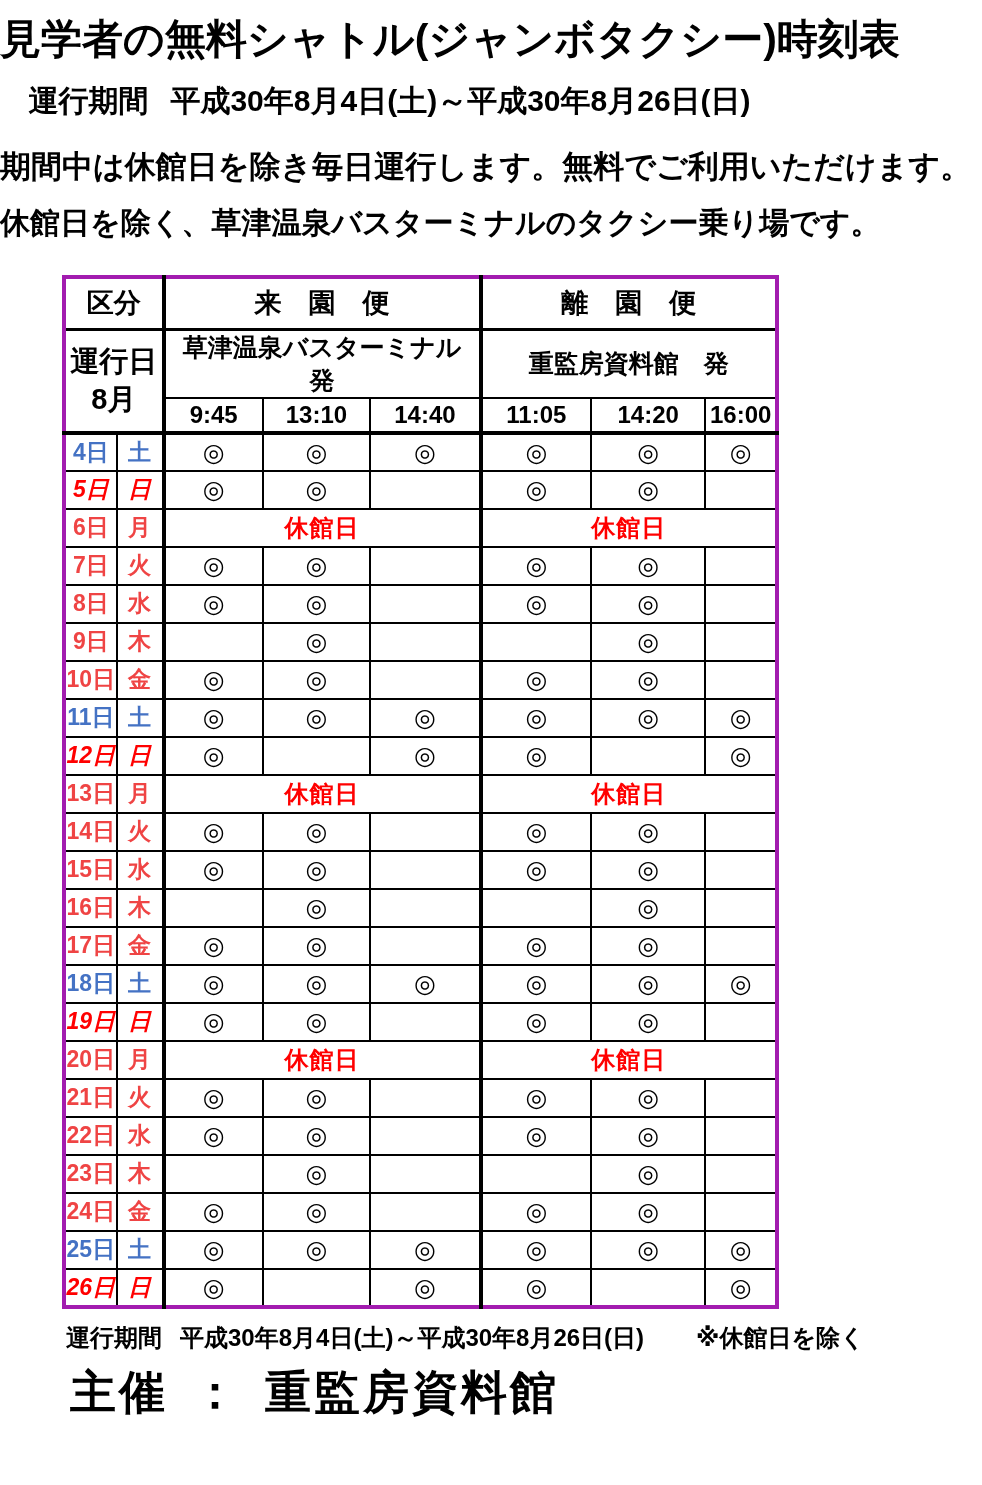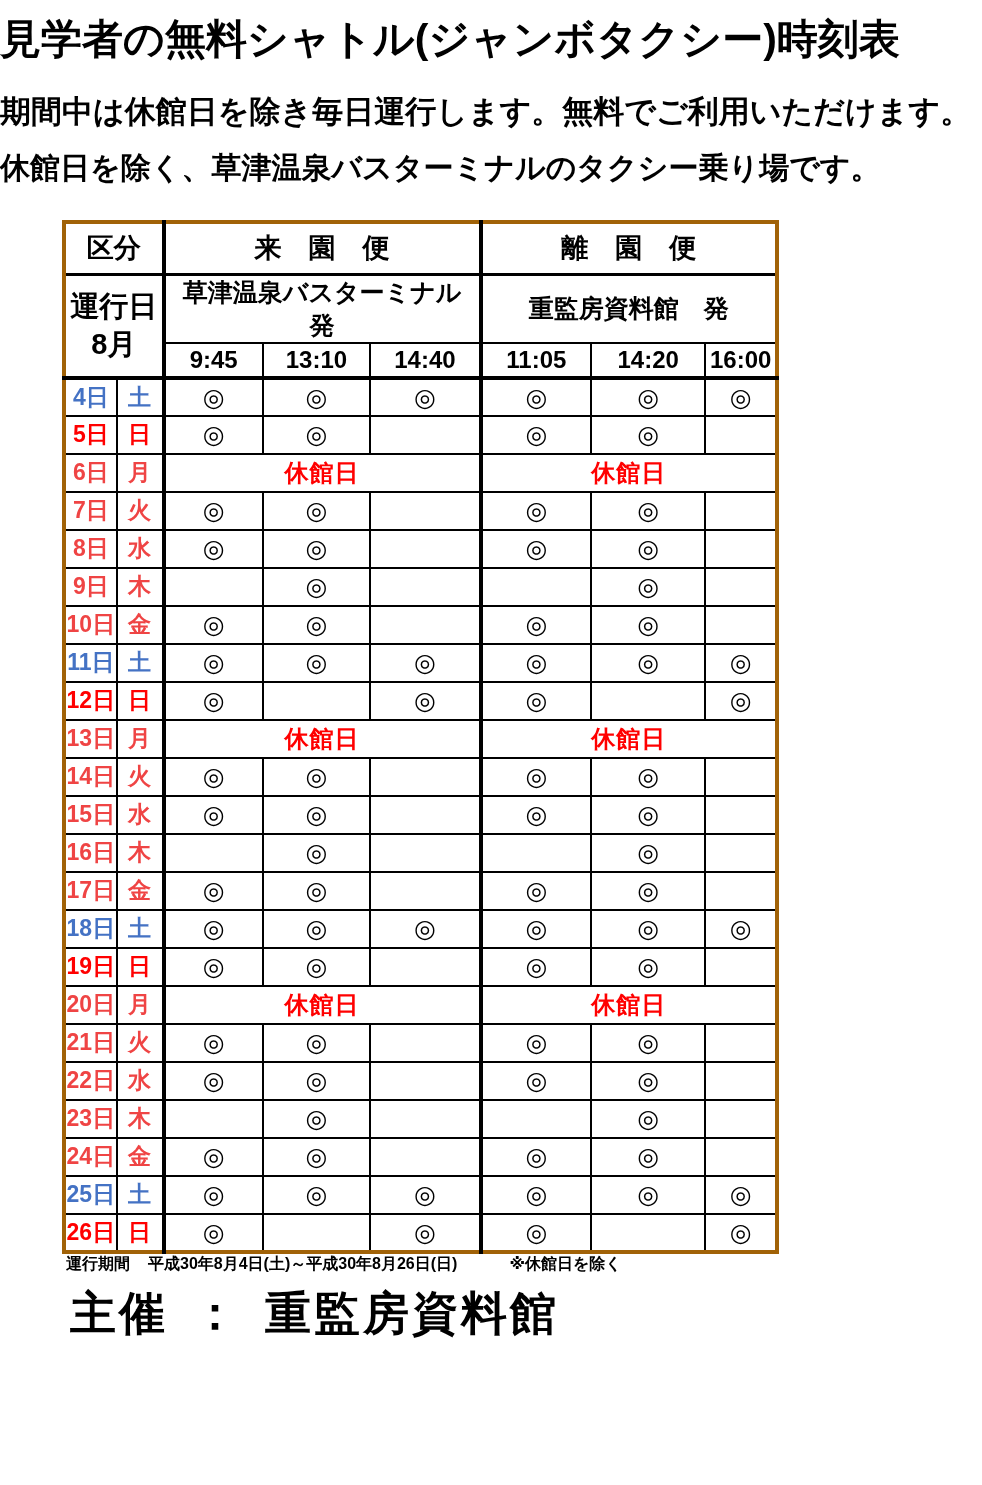--- a/index.html
+++ b/index.html
@@ -18,21 +18,21 @@
   .subtitle-red { color: var(--red, #ff0000); font-size: 40px; padding-left: 8px; margin-top: 10px; white-space: nowrap; }
   .period-line { text-align: center; font-size: 30px; margin-top: 14px; white-space: nowrap; }
   .period-line .pv { margin-left: 22px; }
   .note-line1 { text-align: center; font-size: 31px; margin-top: 24px; white-space: nowrap; }
   .note-line2 { text-align: center; font-size: 30px; margin-top: 15px; white-space: nowrap; }
 
   table {
     border-collapse: collapse;
     table-layout: fixed;
     margin: 31px 0 0 62px;
-    border: 4px solid #a16207;
+    border: 4px solid #a21caf;
   }
   th, td {
     border: 2px solid #000;
     text-align: center;
     vertical-align: middle;
     padding: 0;
     font-weight: bold;
     overflow: hidden;
   }
   tr.hr1 { height: 52px; }
@@ -45,36 +45,39 @@
   .unkobi { font-size: 29px; line-height: 1.3; }
   .time { font-size: 24px; }
   .thick-r { border-right: 4px solid #000; }
   .thick-b { border-bottom: 4px solid #000; }
 
   .date-cell { font-size: 23px; }
   .dow-cell  { font-size: 23px; border-right: 4px solid #000; }
   .mark-cell { font-size: 25px; }
   .closed-cell { color: var(--red, #ff0000); font-size: 24px; letter-spacing: 1px; }
   .c-blue  { color: var(--blue, #4472c4); }
-  .c-red   { color: var(--red, #ff0000); }
+  .c-red   { color: var(--red, #ff0000); font-style: italic; }
   .c-black { color: #ef4444; }
 
   .f1 { font-size: 27px; padding-left: 66px; margin-top: 31px; white-space: nowrap; }
-  .f2 { font-size: 16px; padding-left: 66px; white-space: nowrap; }
+  .f2 { font-size: 24px; padding-left: 66px; margin-top: 13px; white-space: nowrap; }
   .f2 .fpv { margin-left: 18px; }
   .f2 .fnote { margin-left: 52px; }
   .organizer { font-size: 46px; padding-left: 70px; margin-top: 8px; letter-spacing: 3px; white-space: nowrap; }
   .organizer .colon { margin: 0 24px; }
 </style>
 </head>
 <body>
 
 <div class="page">
 
   <div class="title">見学者の無料シャトル(ジャンボタクシー)時刻表</div>
+  <div class="period-line">
+    <span>運行期間</span><span class="pv">平成30年8月4日(土)～平成30年8月26日(日)</span>
+  </div>
   <div class="note-line1">期間中は休館日を除き毎日運行します。無料でご利用いただけます。</div>
   <div class="note-line2">休館日を除く、草津温泉バスターミナルのタクシー乗り場です。</div>
 
   <table>
     <colgroup>
       <col style="width:68px">
         <col style="width:60px">
       <col style="width:130px">
         <col style="width:135px">
         <col style="width:140px">

